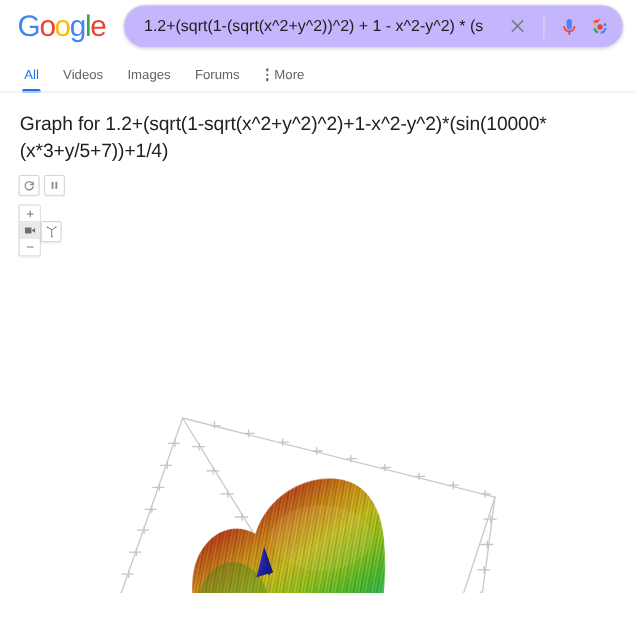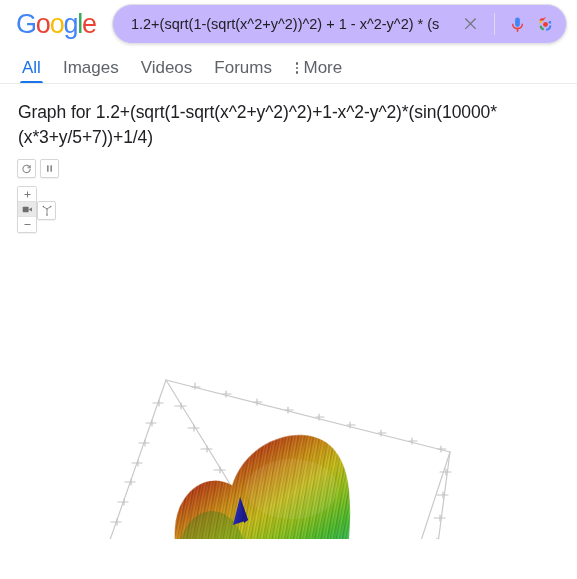--- a/index.html
+++ b/index.html
@@ -28,21 +28,21 @@
     font-family: "Liberation Sans", sans-serif;
   }
   .sep { width: 1px; height: 22px; background: #dadce0; margin: 0 9px; flex: none; }
   .ic { width: 22px; height: 22px; flex: none; display: flex; align-items: center;
         justify-content: center; cursor: pointer; margin: 0 3px; }
 
   
   .tabsrow { position: relative; height: 36px; padding-left: 11px; display: flex; align-items: flex-end; }
   .tabs { display: flex; align-items: flex-end; gap: 0px; }
   .tab {
-    font-size: 17px; color: #5f6368; padding: 0 11px 9px 11px; cursor: pointer;
+    font-size: 12px; color: #5f6368; padding: 0 11px 9px 11px; cursor: pointer;
     white-space: nowrap; position: relative; line-height: 14px;
   }
   .tab.active { color: #1a73e8; font-weight: 400; }
   .tab.active::after {
     content: ""; position: absolute; left: 9px; right: 9px; bottom: 0;
     height: 3px; background: #1a73e8; border-radius: 2px 2px 0 0;
   }
   .tab.more { display: flex; align-items: center; gap: 5px; padding-left: 13px; }
   .kebab { display: inline-flex; flex-direction: column; gap: 2px; }
   .kebab i { width: 2.5px; height: 2.5px; border-radius: 50%; background: #5f6368; display: block; }
@@ -127,24 +127,24 @@
       </div>
     </div>
   </div>
 
   <div class="tabsrow">
     <div class="tabs">
       <div class="tab active">
         <span>All</span>
       </div>
       <div class="tab">
+        <span>Videos</span>
+      </div>
+      <div class="tab">
         <span>Images</span>
-      </div>
-      <div class="tab">
-        <span>Videos</span>
       </div>
       <div class="tab">
         <span>Forums</span>
       </div>
       <div class="tab more">
         <span class="kebab">
             <i></i>
             <i></i>
             <i></i>
           </span>

